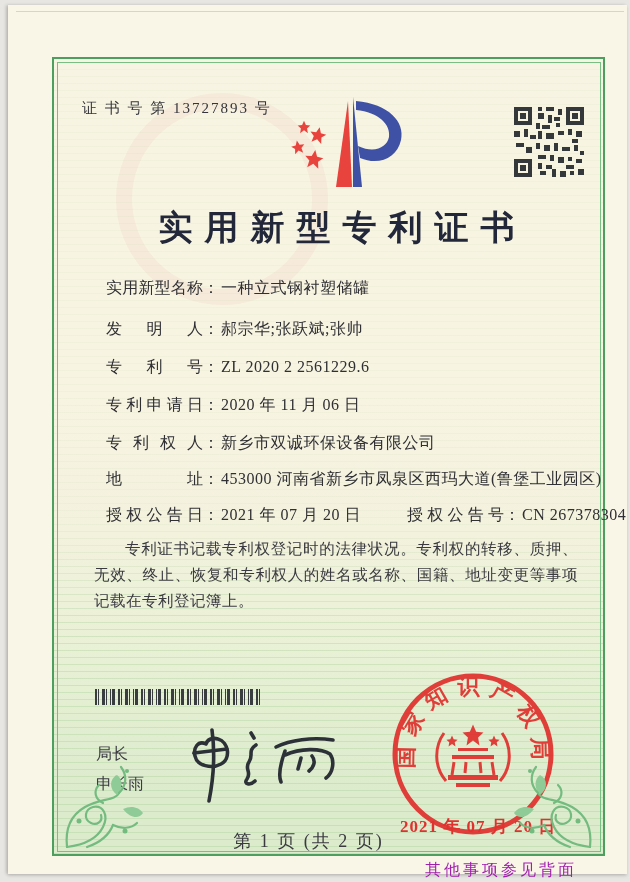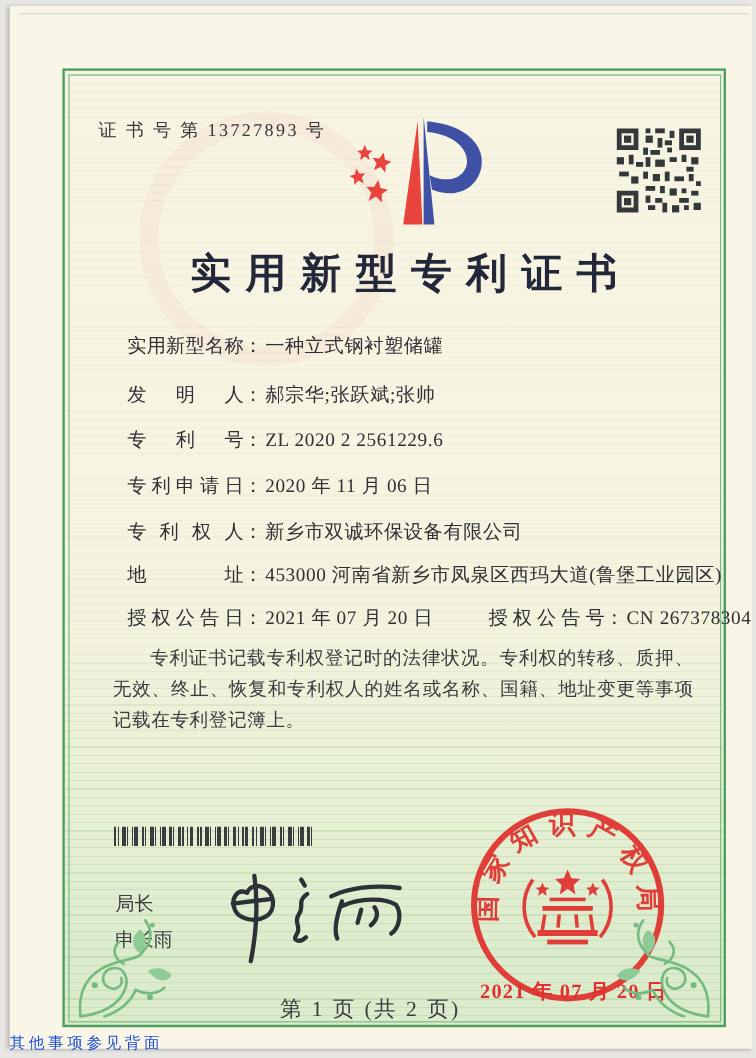--- a/index.html
+++ b/index.html
@@ -93,22 +93,22 @@
   .seal-date {
     position:absolute; left:346px; top:756px;
     font-size:17px; font-weight:bold; color:#e0312e; letter-spacing:1px;
     white-space:nowrap;
   }
   .page-footer {
     position:absolute; left:0; right:40px; top:770px; text-align:center;
     font-size:18px; color:#3a3a40; letter-spacing:2px;
   }
   .back-note {
-    position:absolute; left:0; right:50px; top:855px; text-align:left;
-    font-size:13px; color:#1d4ed8; letter-spacing:3px;
+    position:absolute; left:0; right:50px; top:855px; text-align:right;
+    font-size:16px; color:#a21caf; letter-spacing:3px;
   }
   .corner-ornament { position:absolute; bottom:3px; width:100px; height:100px; }
   .corner-left { left:3px; }
   .corner-right { right:3px; transform:scaleX(-1); }
 </style>
 </head>
 <body>
 
 <div class="paper">
   <div class="scan-edge-top"></div>

